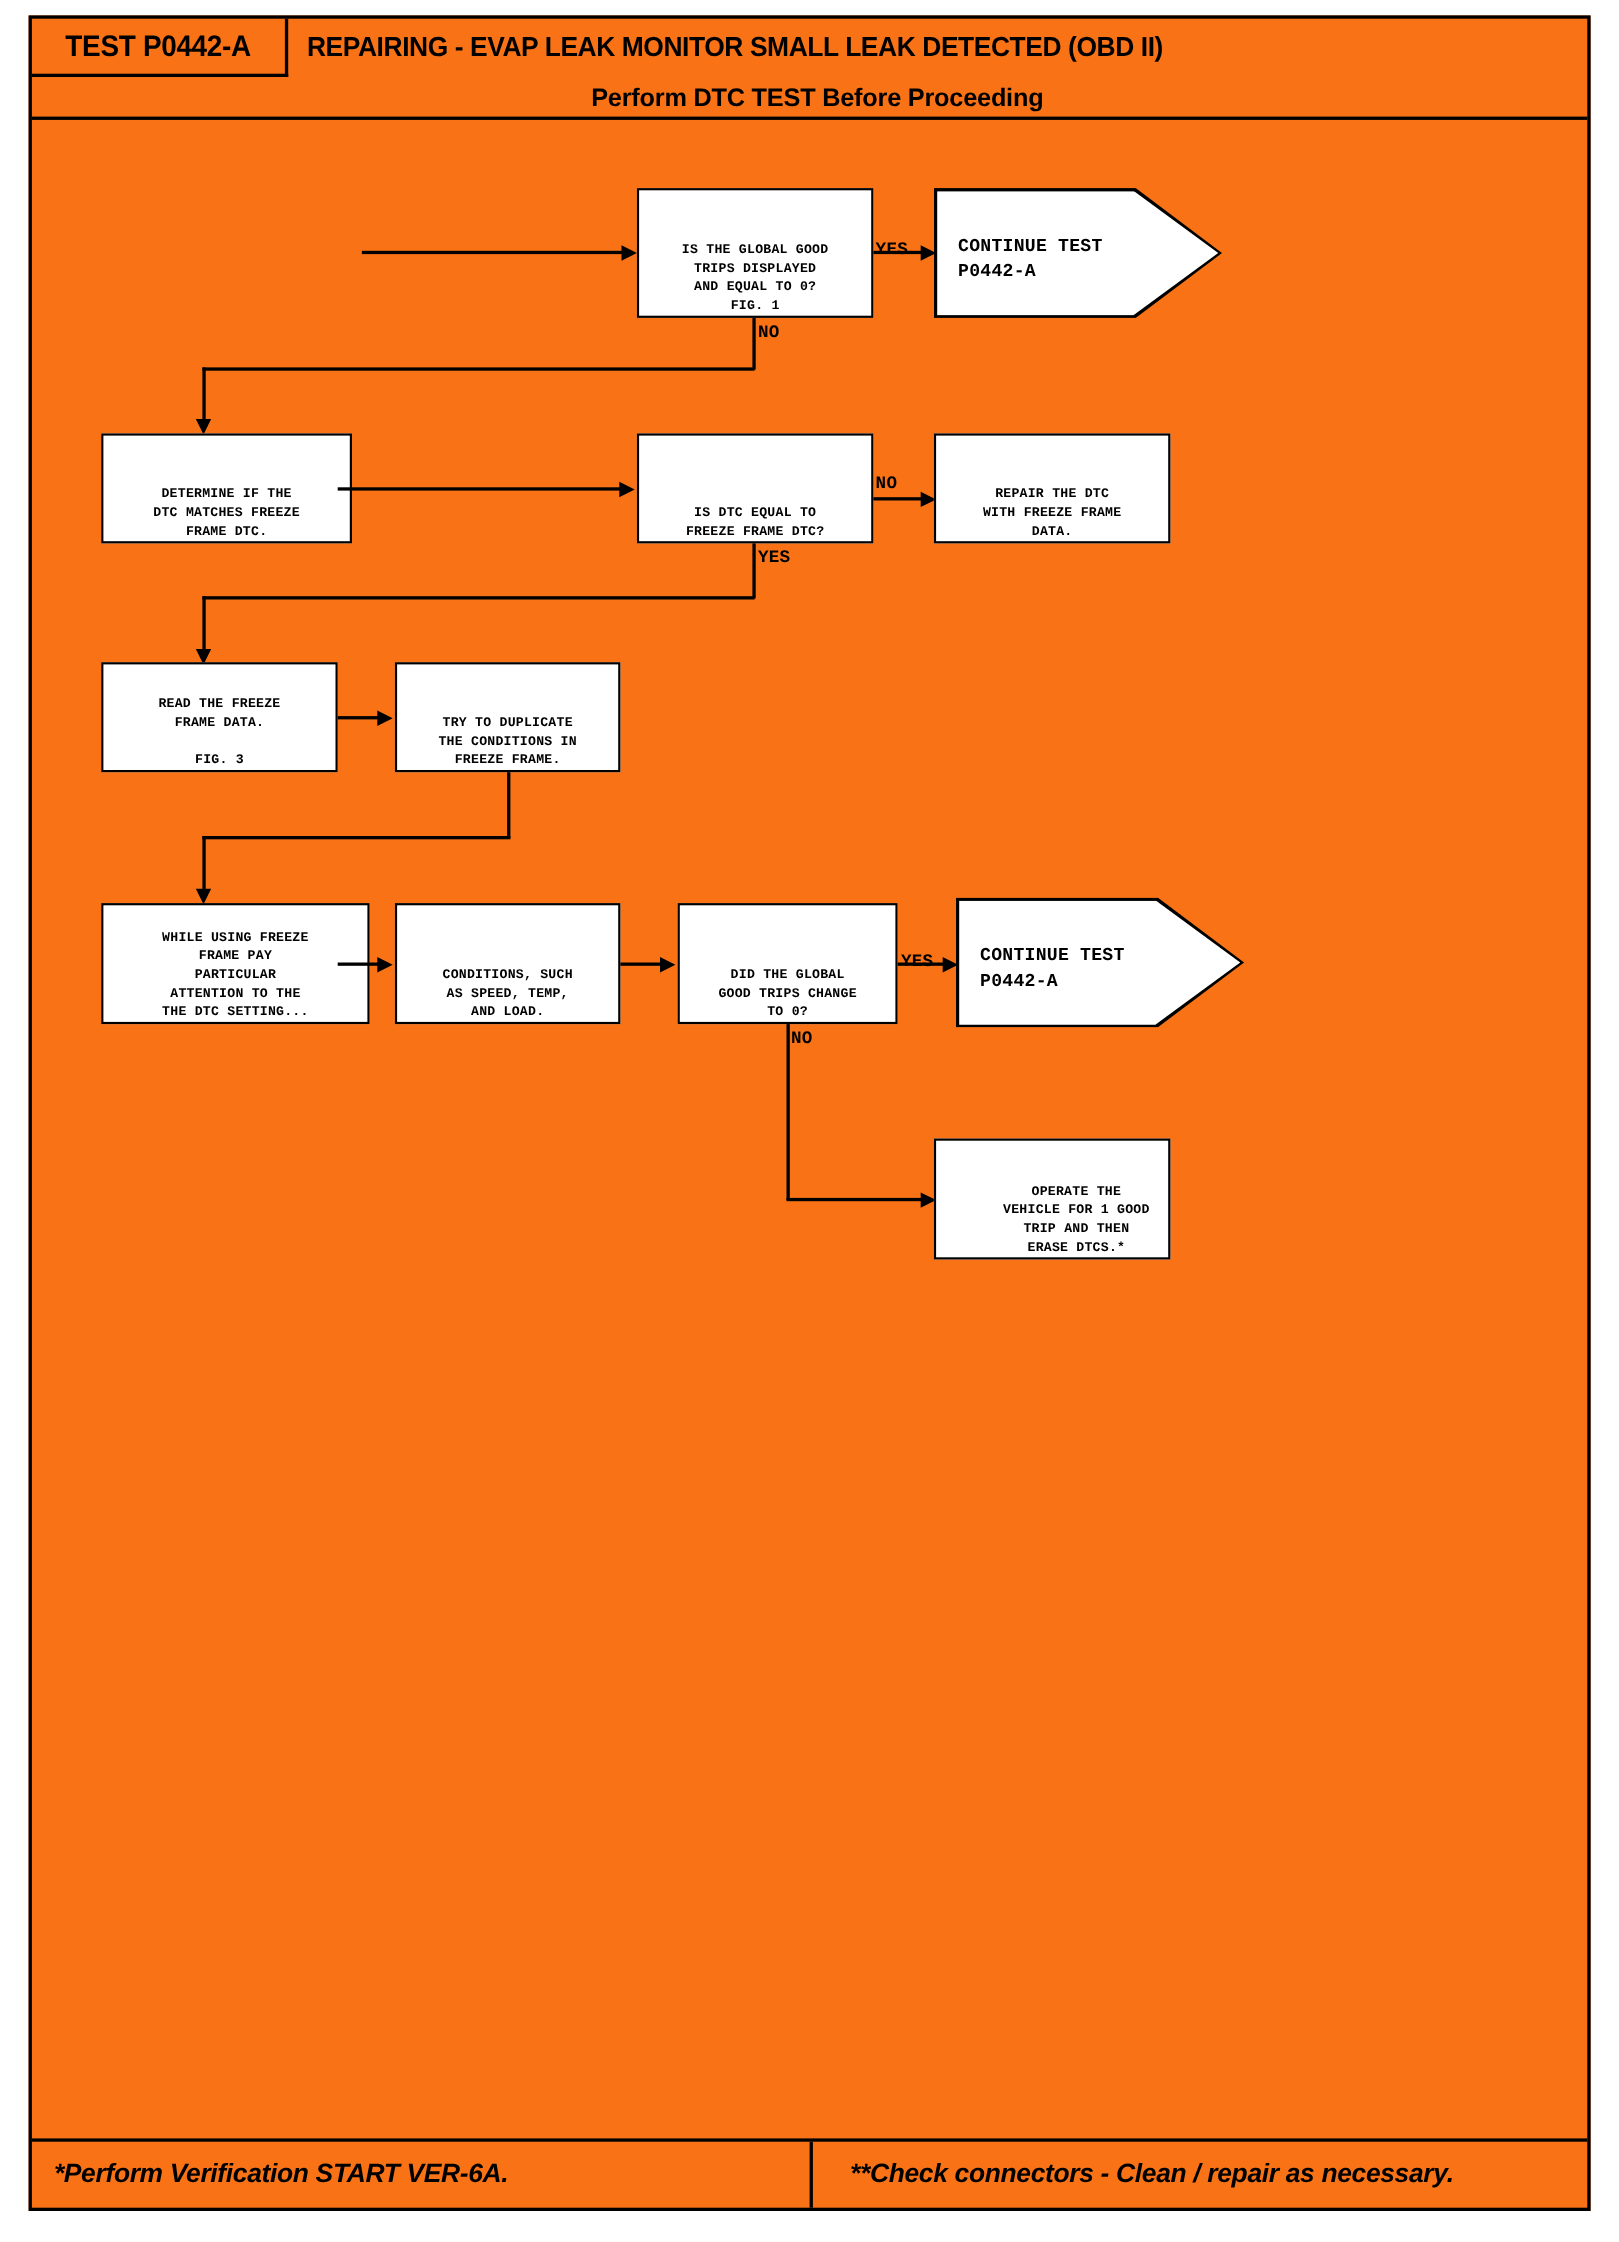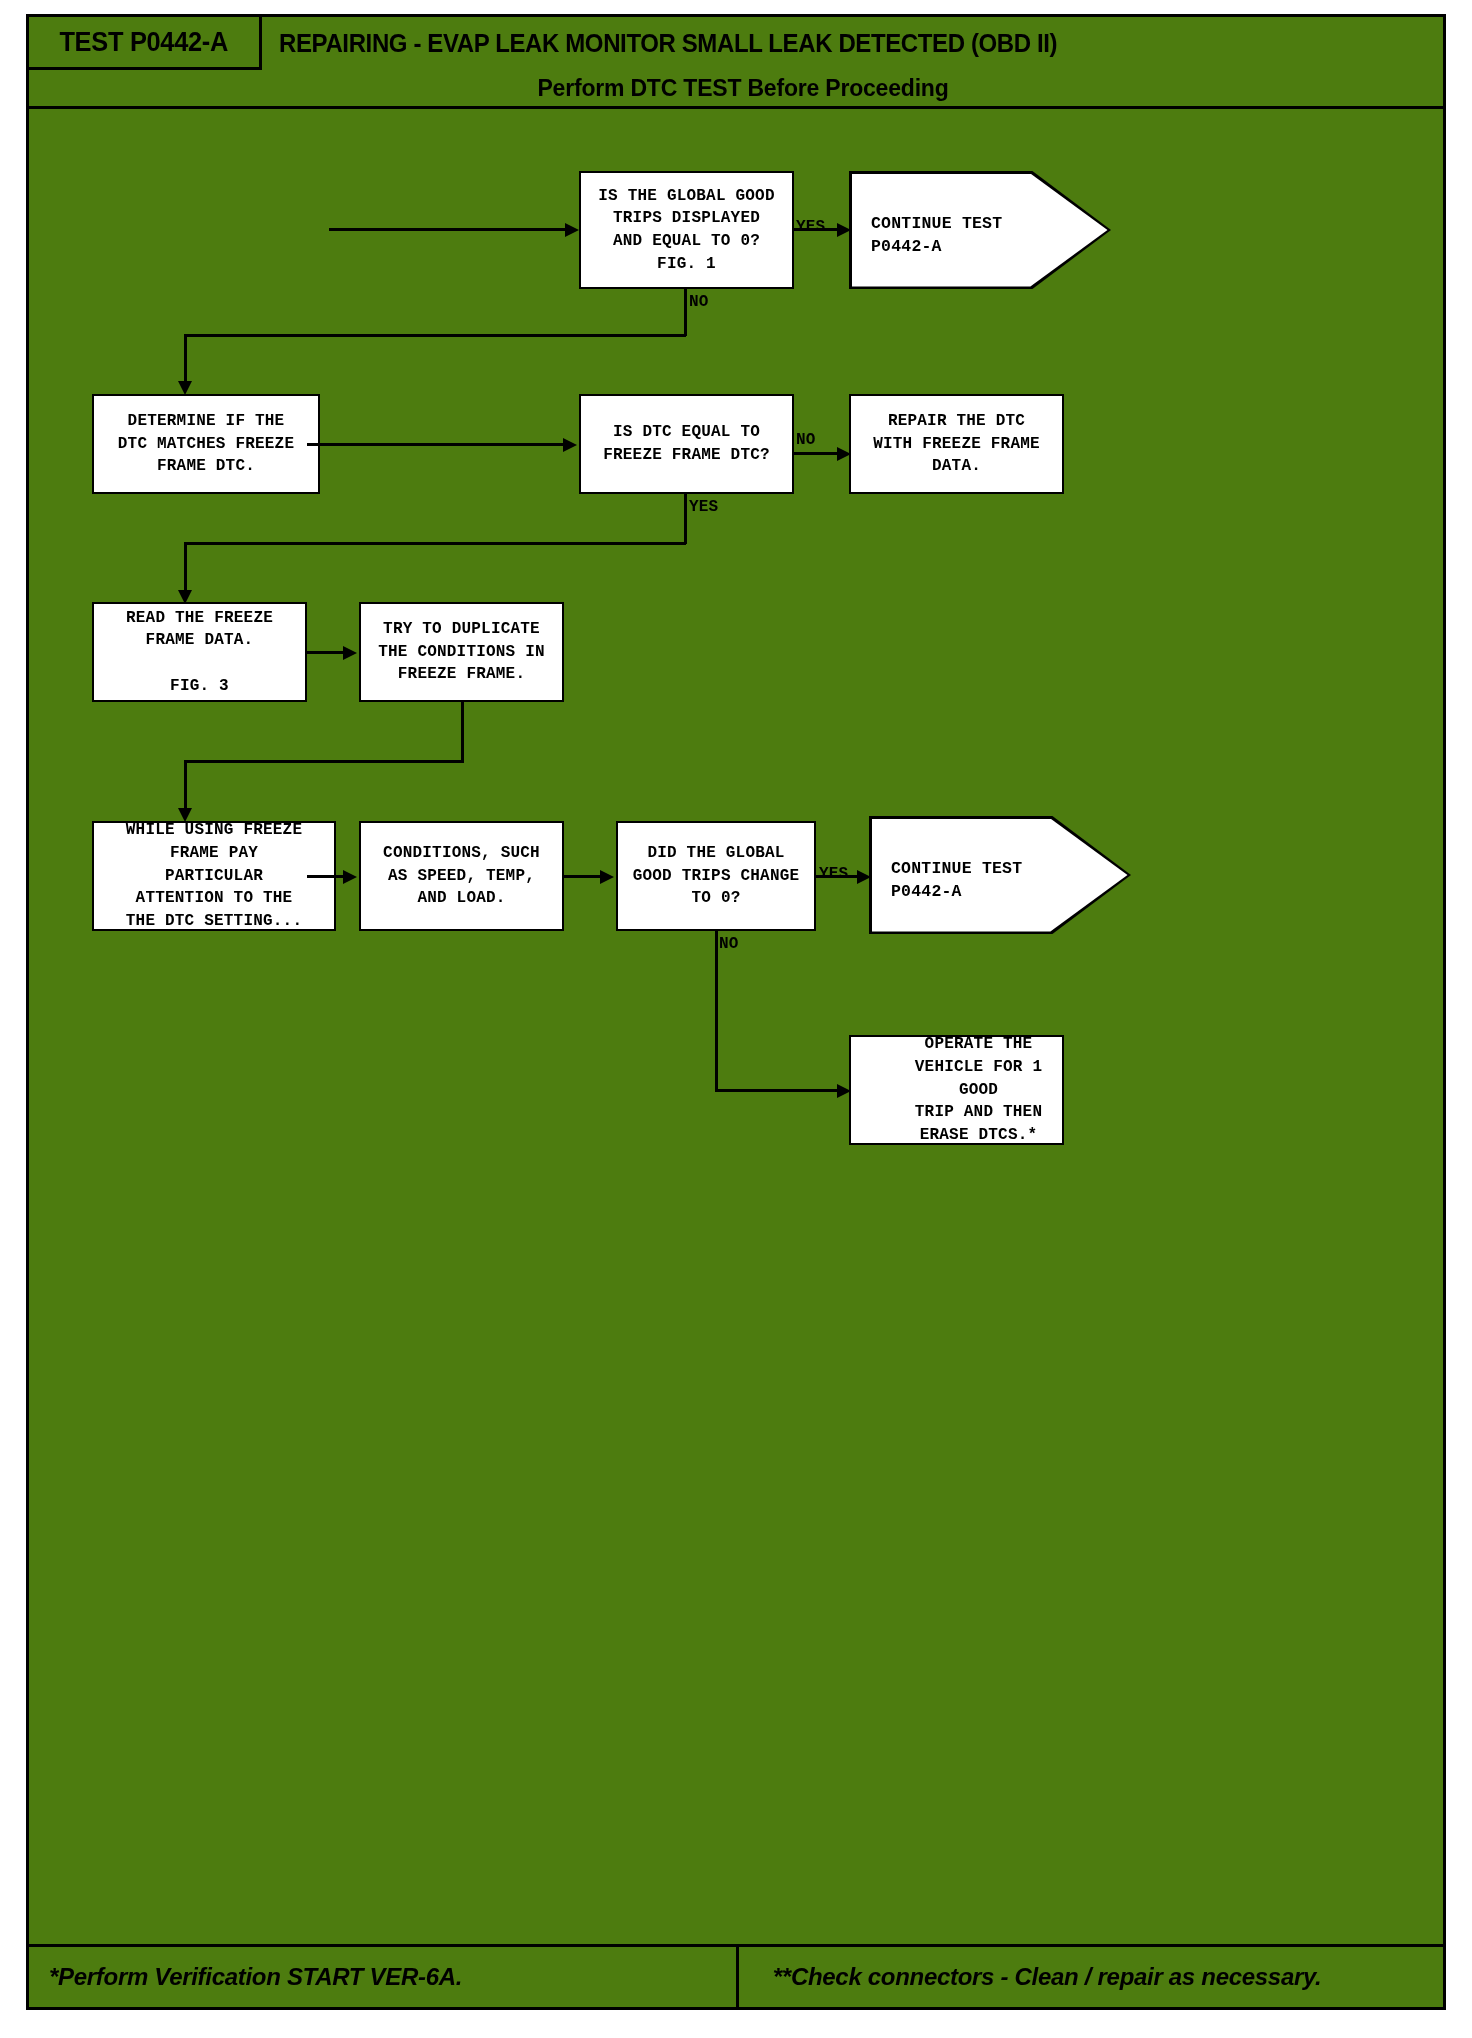--- a/index.html
+++ b/index.html
@@ -17,21 +17,21 @@
 
   
   #page-frame {
     position: absolute;
     left: 26px;
     top: 14px;
     width: 1420px;
     height: 1996px;
     border: 3px solid #000;
     box-sizing: border-box;
-    background: #4d7c0f;
+    background: #f97316;
   }
 
   
   #header-band {
     position: absolute;
     left: 0; top: 0;
     width: 100%;
     height: 52px;
     box-sizing: border-box;
     border-bottom: 0;
@@ -103,26 +103,26 @@
     height: 1812px;
   }
 
   
   .flow-box {
     position: absolute;
     box-sizing: border-box;
     border: 2.5px solid #000;
     background: #fff;
     display: flex;
-    align-items: center;
+    align-items: flex-end;
     justify-content: center;
     text-align: center;
     font-family: "Liberation Mono", "DejaVu Sans Mono", monospace;
     font-weight: bold;
-    font-size: 16px;
+    font-size: 12px;
     line-height: 1.42;
     letter-spacing: 0.2px;
     color: #000;
   }
   .flow-box .box-text { white-space: pre-line; display: block; width: 100%; }
 
   
   .arrow-block {
     position: absolute;
     background: #000;

